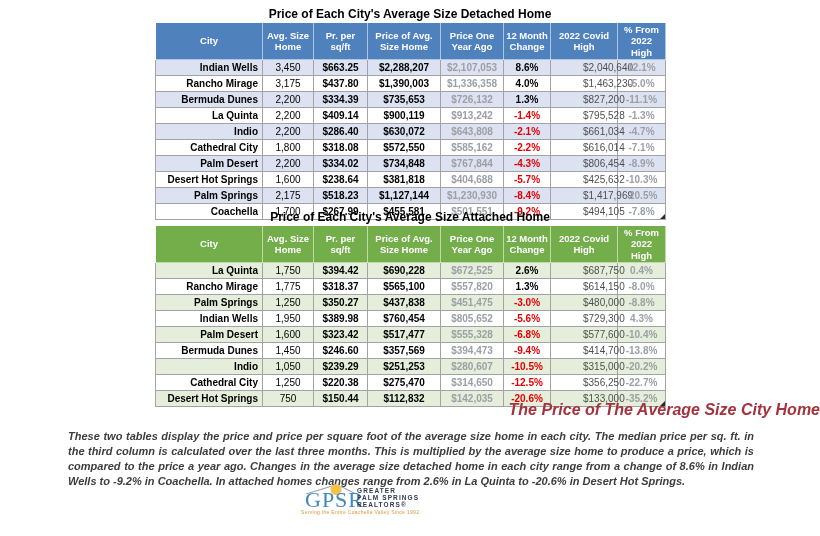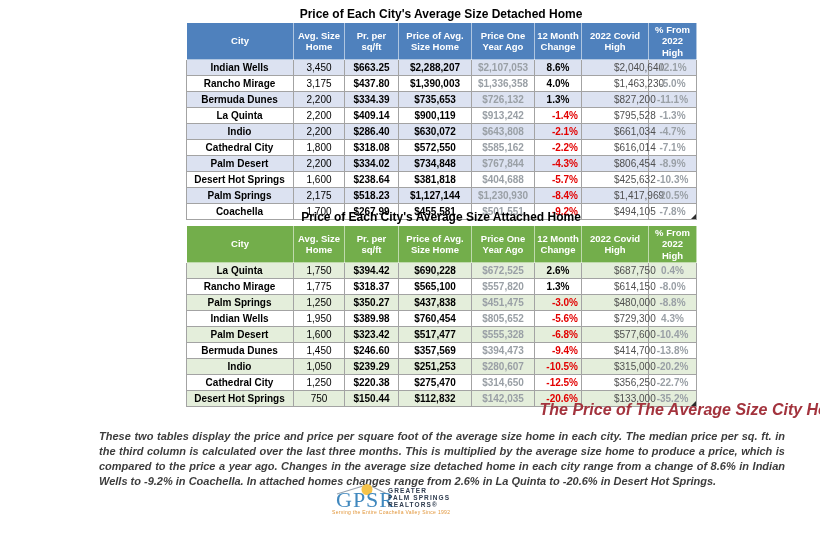--- a/index.html
+++ b/index.html
@@ -1,37 +1,37 @@
 <!DOCTYPE html>
 <html><head>
 <meta charset="utf-8">
 <style>
   html,body{margin:0;padding:0;width:820px;height:536px;background:#fff;overflow:hidden;
     font-family:"Liberation Sans",sans-serif;}
-  main{position:relative;width:720px;height:536px;background:#fff;margin-left:31px;}
+  main{position:relative;width:720px;height:536px;background:#fff;}
 
   .table-section{position:absolute;left:155px;width:510px;}
   .tbl-title{width:510px;text-align:center;font-size:12px;font-weight:bold;color:#000;
     margin:0 0 1px 0;line-height:13px;}
   .tbl-holder{position:relative;display:inline-block;}
 
   table{border-collapse:collapse;table-layout:fixed;width:510px;border:1px solid #7f7f7f;}
   thead tr{height:28px;}
   th{font-size:9.5px;font-weight:bold;color:#fff;padding:1px 2px;text-align:center;
      vertical-align:middle;line-height:1.2;border:1px solid rgba(255,255,255,.55);
      background:var(--hdr);}
   td{font-size:10px;height:15px;padding:0 3px;border:1px solid #a3a3a3;text-align:center;
      vertical-align:middle;color:#000;line-height:1;background:#fff;}
   tbody tr.band td{background:var(--band);}
-  .c-city{font-weight:bold;padding-right:4px;}
+  .c-city{text-align:right;font-weight:bold;padding-right:4px;}
   .c-ppsf,.c-price{font-weight:bold;}
   .c-yearago,.c-pct{color:#9aa0a6;font-weight:bold;}
   .c-covid{color:#4f4f4f;padding-left:32px;}
   .c-change{font-weight:bold;color:#000;}
-  .c-change.neg{color:#e30000;text-align:right;}
+  .c-change.neg{color:#e30000;}
   .corner{position:absolute;right:1px;bottom:1px;width:0;height:0;
     border-left:5px solid transparent;border-bottom:5px solid #2b2b2b;}
 
   .report-heading{position:absolute;left:0;top:401px;width:820px;text-align:right;margin:0;
     font-size:16px;font-weight:bold;font-style:italic;color:#A3333D;line-height:18px;}
   .report-paragraph{position:absolute;left:68px;top:429px;width:686px;margin:0;
     font-size:11px;font-weight:bold;font-style:italic;color:#3d3d3d;line-height:15px;
     text-align:justify;}
 
   .logo{position:absolute;left:50%;transform:translateX(-50%);top:483px;width:106px;height:34px;}

